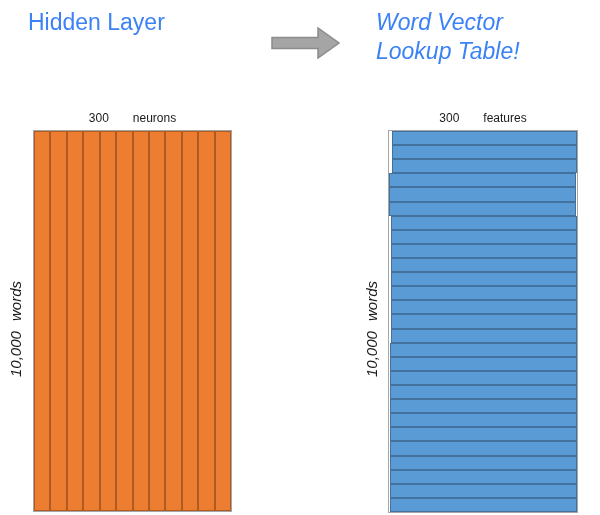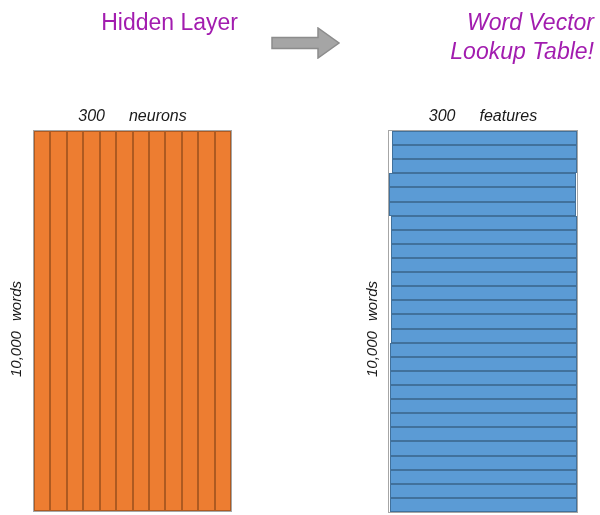--- a/index.html
+++ b/index.html
@@ -1,30 +1,30 @@
 <!DOCTYPE html>
 <html><head>
 <meta charset="utf-8">
 <style>
   html,body{margin:0;padding:0;}
   body{
     width:600px;height:515px;position:relative;background:#ffffff;
     font-family:"Liberation Sans", sans-serif;color:#1b1b1b;overflow:hidden;
   }
   .title{
-    position:absolute;top:8px;text-align:right;
-    font-size:23px;line-height:29px;font-weight:400;color:#a21caf;
+    position:absolute;top:8px;text-align:left;
+    font-size:23px;line-height:29px;font-weight:400;color:#3b82f6;
   }
   .title-left{left:28px;width:210px;}
   .title-right{left:376px;width:218px;font-style:italic;}
   .arrow-wrap{position:absolute;left:271px;top:27px;width:70px;height:32px;}
   .top-label{
     position:absolute;top:103px;height:22px;
     display:flex;justify-content:center;align-items:flex-end;gap:24px;
-    font-style:italic;font-size:16px;color:#1a1a1a;
+    font-size:12px;color:#1a1a1a;
   }
   .top-label-left{left:33px;width:199px;}
   .top-label-right{left:388px;width:190px;}
   .side-label{
     position:absolute;top:248px;height:162px;width:22px;
     display:flex;justify-content:center;align-items:center;gap:10px;
     writing-mode:vertical-rl;transform:rotate(180deg);
     font-style:italic;font-size:15px;color:#1a1a1a;white-space:nowrap;
   }
   .side-label-left{left:4px;}

